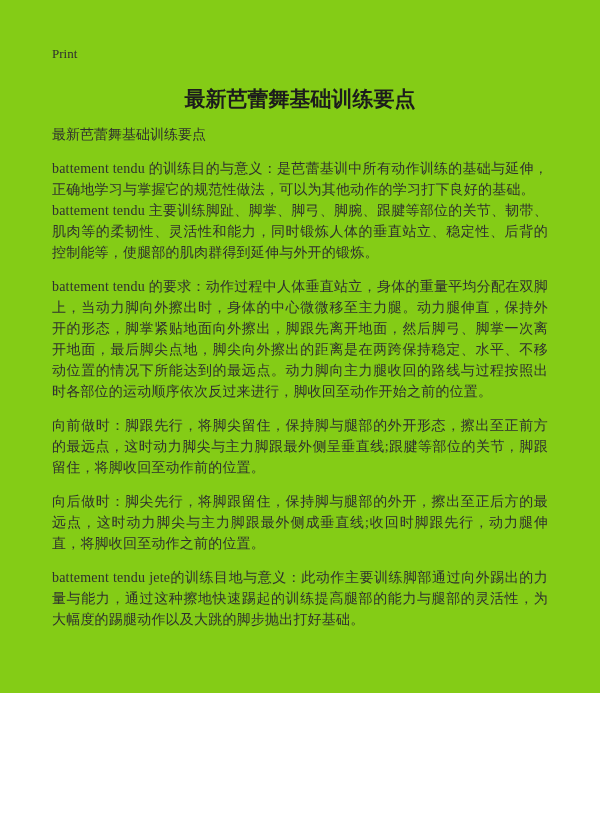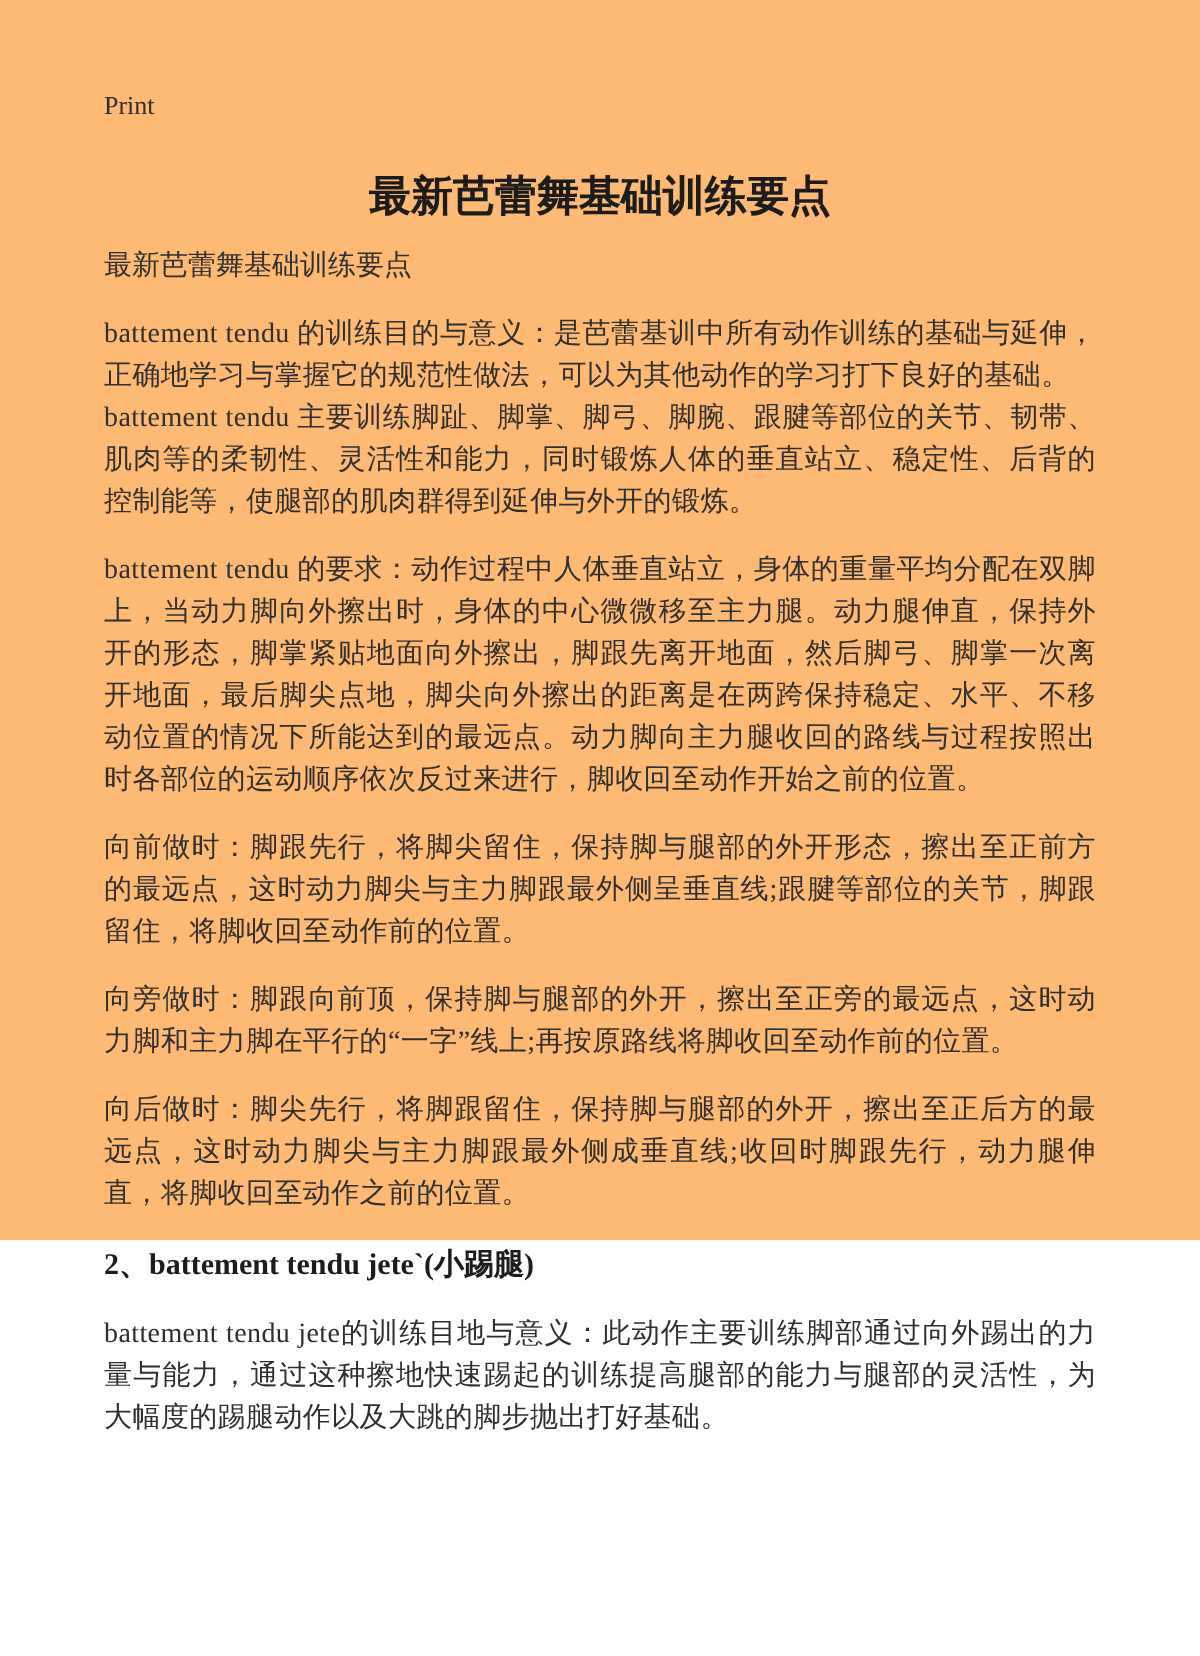--- a/index.html
+++ b/index.html
@@ -6,23 +6,23 @@
   html, body { background: #ffffff; }
   body {
     width: 600px;
     height: 828px;
     overflow: hidden;
     font-family: "Liberation Serif", "DejaVu Serif", serif;
     color: #2f2f2f;
   }
   .page {
     width: 600px;
-    height: 620px;
+    height: 693px;
     padding: 44px 52px 0 52px;
-    background: #fdba74;
+    background: #84cc16;
   }
   .print-link {
     font-size: 13px;
     line-height: 16px;
     color: #2f2f2f;
     margin-bottom: 24px;
     cursor: pointer;
     display: inline-block;
   }
   .doc-title {
@@ -65,21 +65,19 @@
   <div class="subtitle">最新芭蕾舞基础训练要点</div>
 
 
 
   <p class="para"><span>battement tendu 的训练目的与意义：是芭蕾基训中所有动作训练的基础与延伸，正确地学习与掌握它的规范性做法，可以为其他动作的学习打下良好的基础。</span><br><span>battement tendu 主要训练脚趾、脚掌、脚弓、脚腕、跟腱等部位的关节、韧带、肌肉等的柔韧性、灵活性和能力，同时锻炼人体的垂直站立、稳定性、后背的控制能等，使腿部的肌肉群得到延伸与外开的锻炼。</span></p>
 
   <p class="para">battement tendu 的要求：动作过程中人体垂直站立，身体的重量平均分配在双脚上，当动力脚向外擦出时，身体的中心微微移至主力腿。动力腿伸直，保持外开的形态，脚掌紧贴地面向外擦出，脚跟先离开地面，然后脚弓、脚掌一次离开地面，最后脚尖点地，脚尖向外擦出的距离是在两跨保持稳定、水平、不移动位置的情况下所能达到的最远点。动力脚向主力腿收回的路线与过程按照出时各部位的运动顺序依次反过来进行，脚收回至动作开始之前的位置。</p>
 
   <p class="para">向前做时：脚跟先行，将脚尖留住，保持脚与腿部的外开形态，擦出至正前方的最远点，这时动力脚尖与主力脚跟最外侧呈垂直线;跟腱等部位的关节，脚跟留住，将脚收回至动作前的位置。</p>
 
-  <p class="para">向旁做时：脚跟向前顶，保持脚与腿部的外开，擦出至正旁的最远点，这时动力脚和主力脚在平行的“一字”线上;再按原路线将脚收回至动作前的位置。</p>
 
   <p class="para">向后做时：脚尖先行，将脚跟留住，保持脚与腿部的外开，擦出至正后方的最远点，这时动力脚尖与主力脚跟最外侧成垂直线;收回时脚跟先行，动力腿伸直，将脚收回至动作之前的位置。</p>
 
-  <h2 class="section-heading">2、battement tendu jete`(小踢腿)</h2>
 
   <p class="para">battement tendu jete的训练目地与意义：此动作主要训练脚部通过向外踢出的力量与能力，通过这种擦地快速踢起的训练提高腿部的能力与腿部的灵活性，为大幅度的踢腿动作以及大跳的脚步抛出打好基础。</p>
 
 </div>
 
 </body></html>

